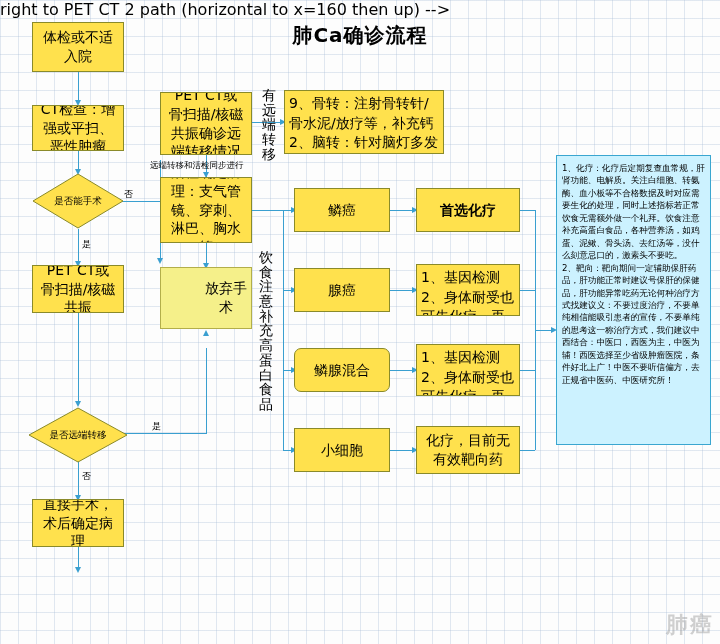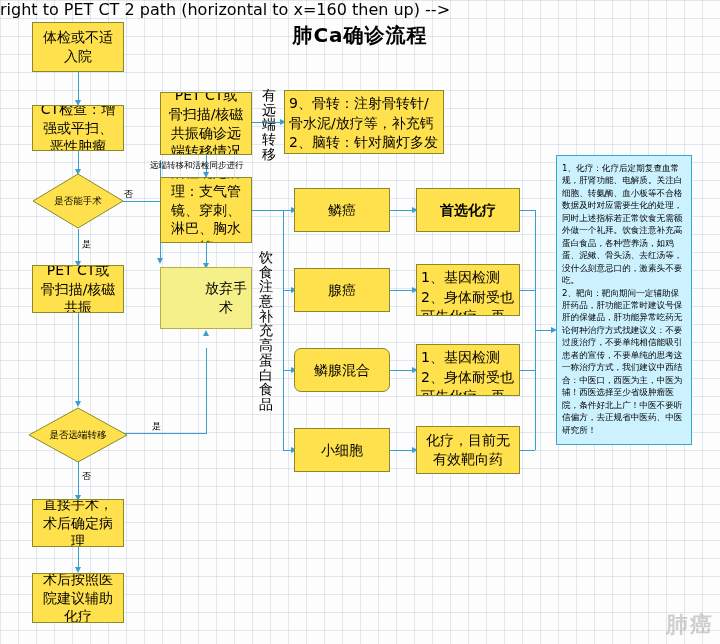--- a/index.html
+++ b/index.html
@@ -225,21 +225,20 @@
   
   <div class="diamond" style="left:28px;top:407px;width:100px;height:56px;">
     <svg class="shape" viewBox="0 0 100 56" preserveAspectRatio="none">
       <polygon points="50,1 99,28 50,55 1,28" fill="#ffe14d" stroke="#8a8a2a" stroke-width="1"></polygon>
     </svg>
     <div class="lbl">是否远端转移</div>
   </div>
 
   <div class="node" style="left:32px;top:499px;width:92px;height:48px;">直接手术，术后确定病理</div>
 
-  <div class="node" style="left:32px;top:573px;width:92px;height:50px;">术后按照医院建议辅助化疗</div>
 
   <div class="node" style="left:160px;top:92px;width:92px;height:63px;">
     <span style="white-space:pre-line;">PET CT或
 骨扫描/核磁共振确诊远端转移情况</span>
   </div>
 
   <div class="node" style="left:160px;top:177px;width:92px;height:66px;">
     <span>活检确定病理：支气管镜、穿刺、淋巴、胸水等</span>
   </div>
 
@@ -262,19 +261,19 @@
 2、身体耐受也可先化疗，再考虑靶向</span>
   </div>
 
   <div class="node left" style="left:416px;top:344px;width:104px;height:52px;">
     <span style="white-space:pre-line;">1、基因检测
 2、身体耐受也可先化疗，再考虑靶向</span>
   </div>
 
   <div class="node" style="left:416px;top:426px;width:104px;height:48px;">化疗，目前无有效靶向药</div>
 
-  <div class="node cyan" style="left:556px;top:155px;width:136px;height:290px;">
+  <div class="node cyan" style="left:556px;top:155px;width:155px;height:290px;">
     <span style="white-space:pre-line;">1、化疗：化疗后定期复查血常规，肝肾功能、电解质。关注白细胞、转氨酶、血小板等不合格数据及时对应需要生化的处理，同时上述指标若正常饮食无需额外做一个礼拜。饮食注意补充高蛋白食品，各种营养汤，如鸡蛋、泥鳅、骨头汤、去红汤等，没什么刻意忌口的，激素头不要吃。
 2、靶向：靶向期间一定辅助保肝药品，肝功能正常时建议号保肝的保健品，肝功能异常吃药无论何种治疗方式找建议义：不要过度治疗，不要单纯相信能吸引患者的宣传，不要单纯的思考这一称治疗方式，我们建议中西结合：中医口，西医为主，中医为辅！西医选择至少省级肿瘤医院，条件好北上广！中医不要听信偏方，去正规省中医药、中医研究所！</span>
   </div>
 
   <div class="watermark">肺癌</div>
 </div>
 
 </body></html>

